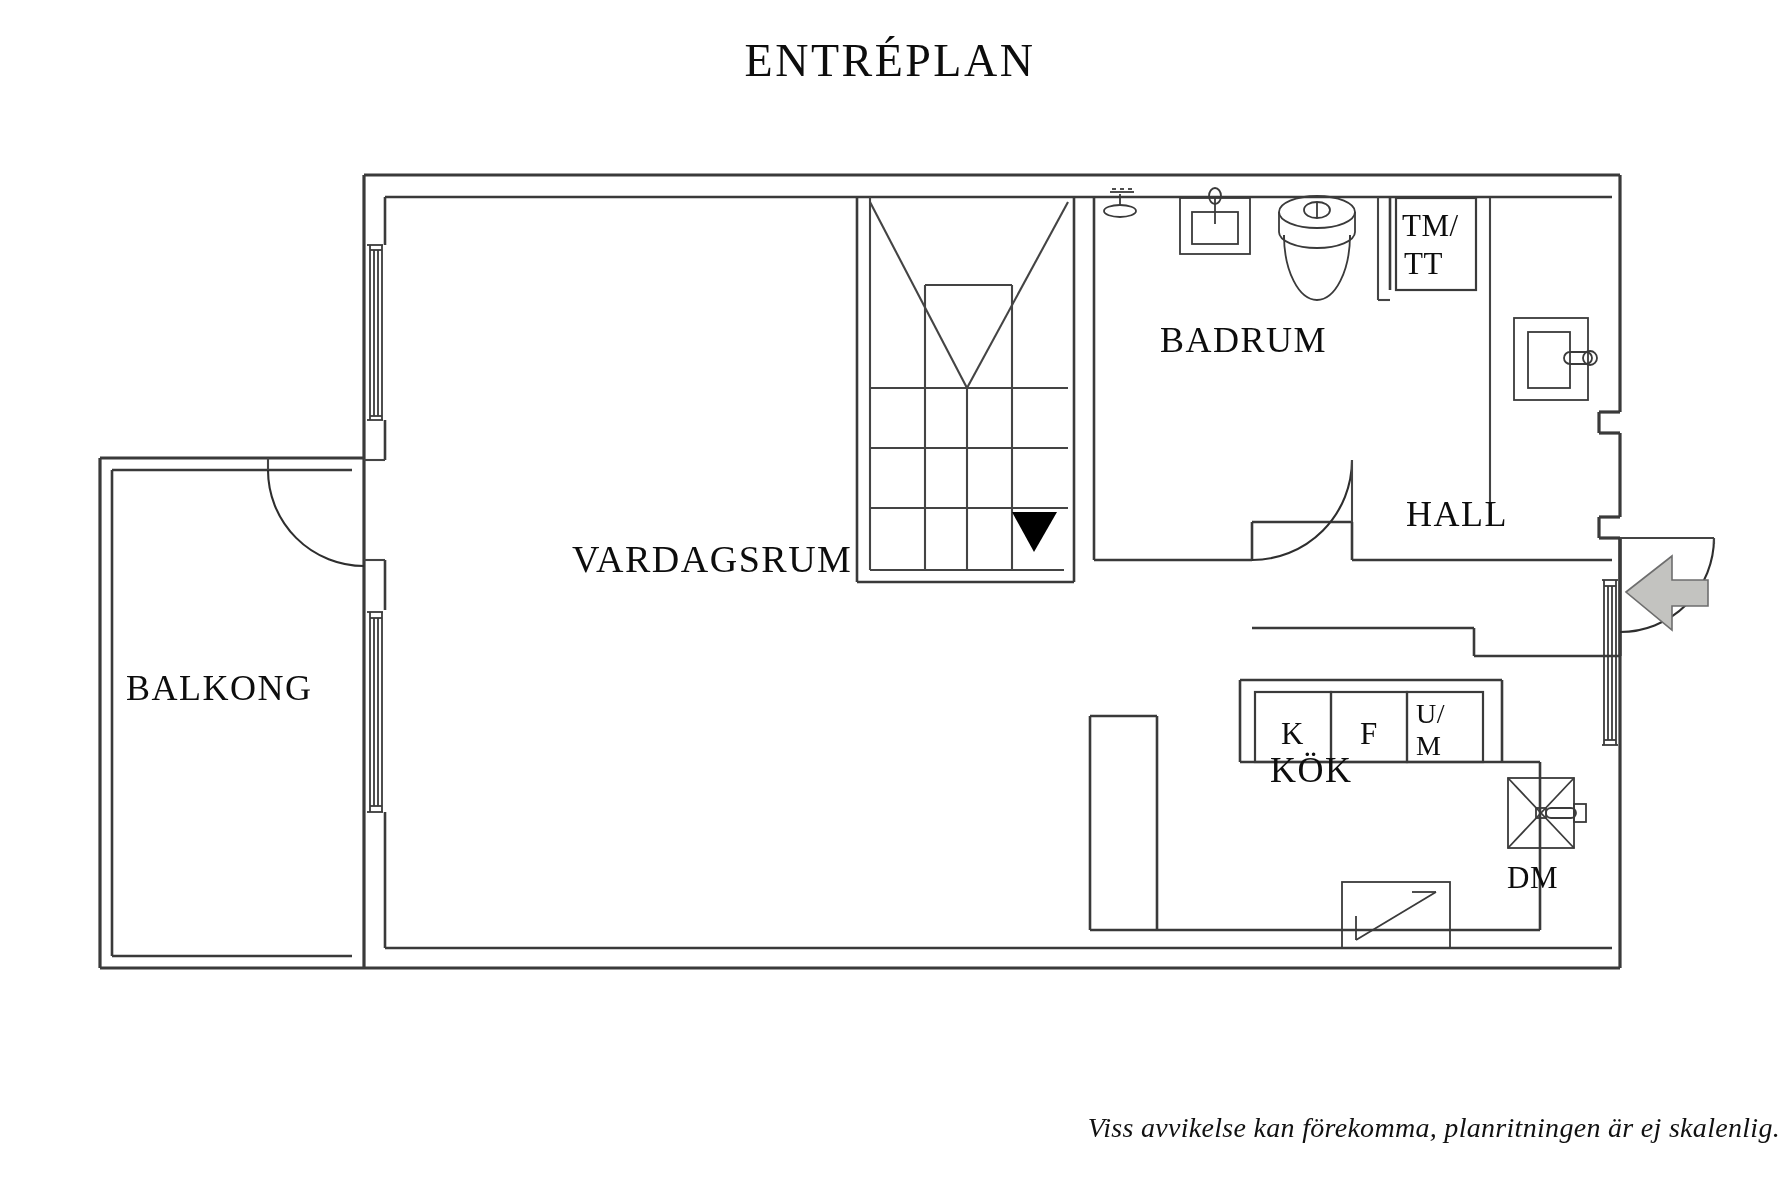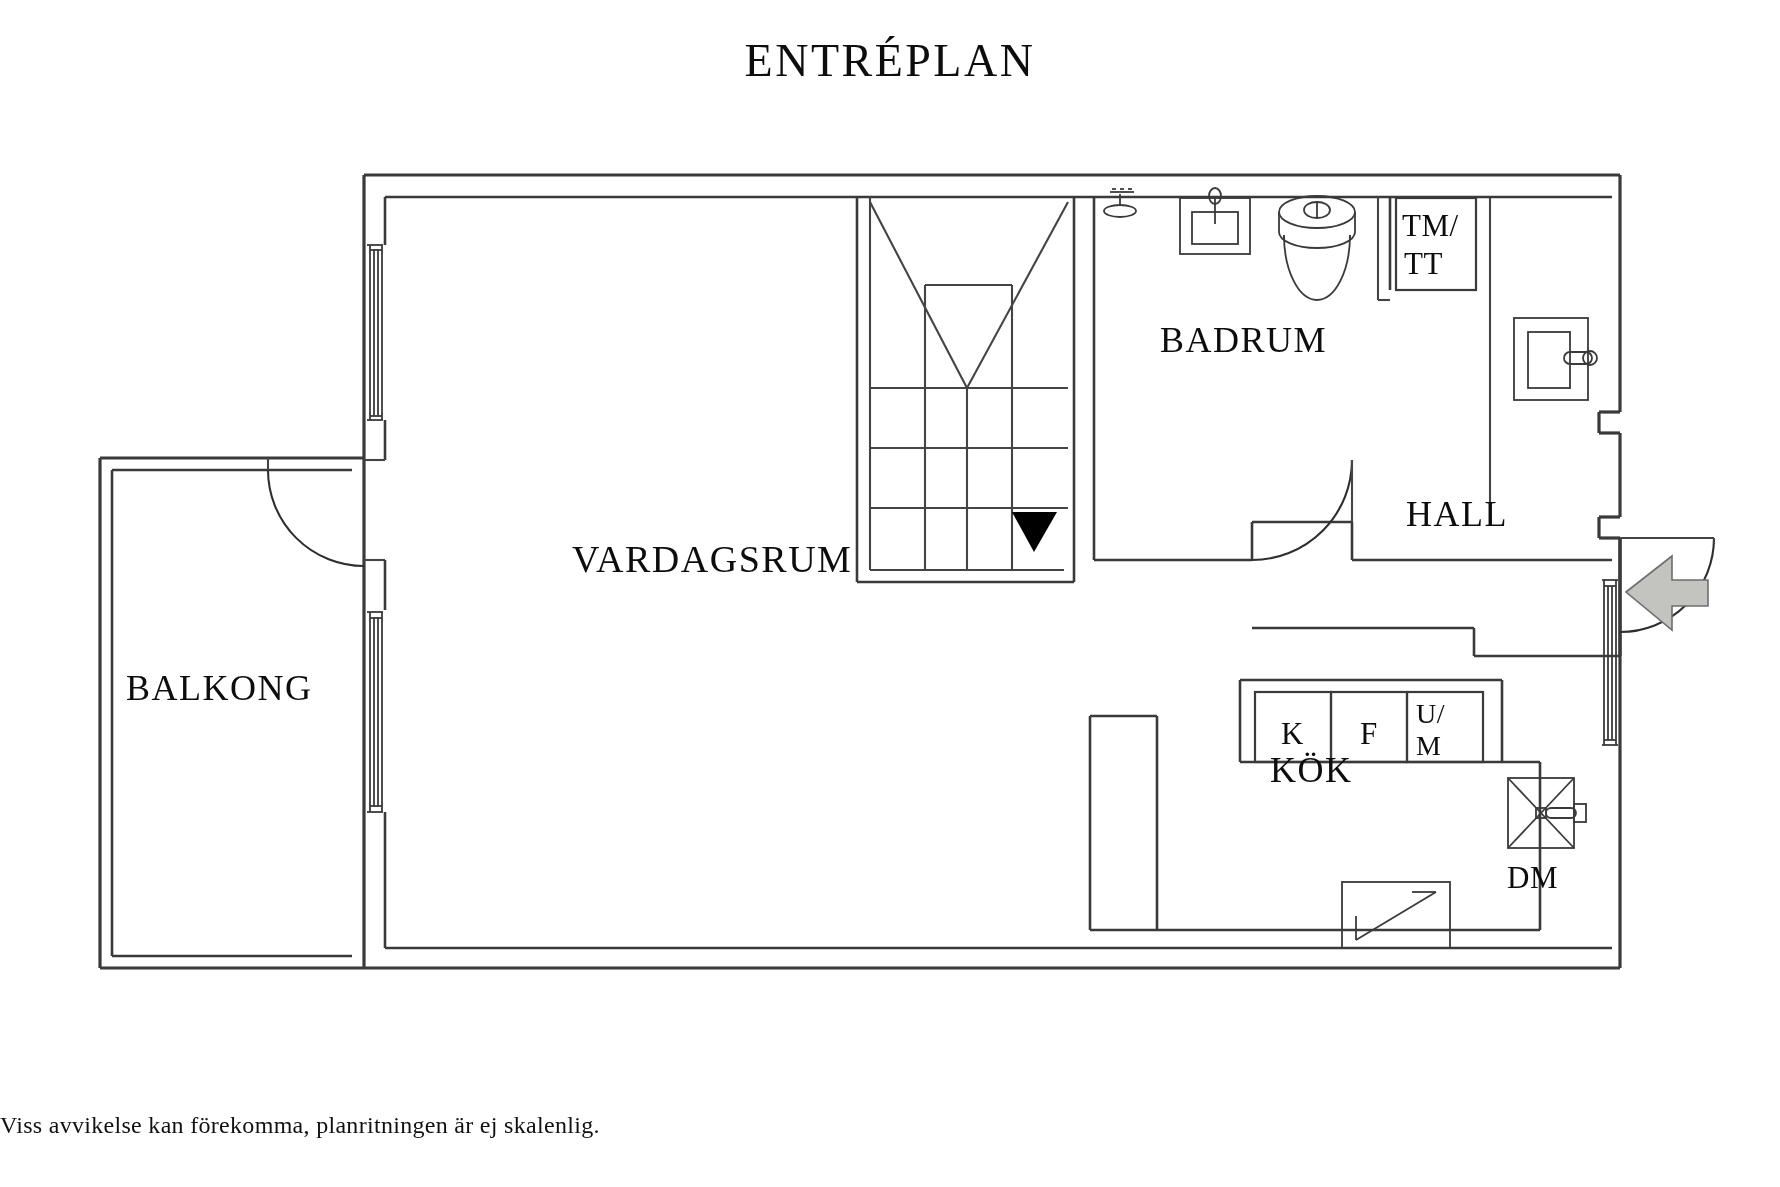--- a/index.html
+++ b/index.html
@@ -31,23 +31,24 @@
     font-size: 46px;
     letter-spacing: 2.5px;
     font-weight: 400;
     color: #0d0d0d;
   }
   .plan-footnote {
     position: absolute;
     top: 1112px;
     left: 0;
     width: 1780px;
-    text-align: left;
-    font-family: "Liberation Serif", "DejaVu Serif", serif;
-    font-size: 24px;
+    text-align: right;
+    font-family: "Liberation Serif", "DejaVu Serif", serif;
+    font-style: italic;
+    font-size: 28px;
     letter-spacing: 0.3px;
     color: #111111;
   }
   .drawing {
     position: absolute;
     top: 140px;
     left: 12px;
     width: 1780px;
     height: 920px;
   }

